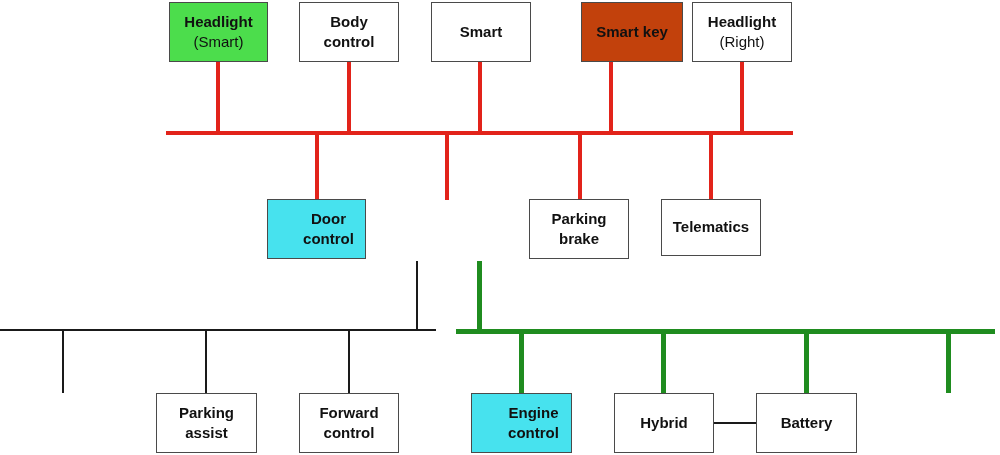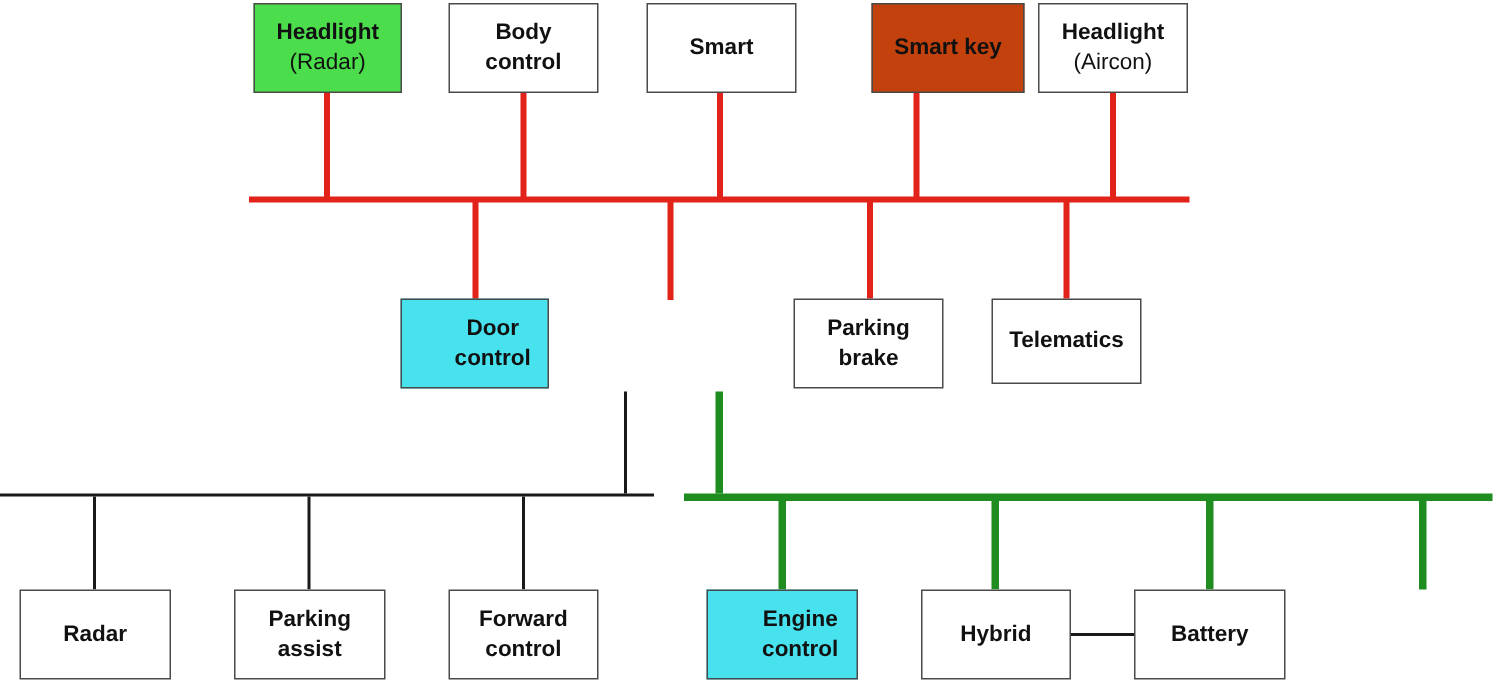--- a/index.html
+++ b/index.html
@@ -65,52 +65,49 @@
   <div class="edge green" style="left:477px; top:261px; width:5px; height:68px;"></div>
   <div class="edge green" style="left:519px; top:334px; width:5px; height:59px;"></div>
   <div class="edge green" style="left:661px; top:334px; width:5px; height:59px;"></div>
   <div class="edge green" style="left:804px; top:334px; width:5px; height:59px;"></div>
   <div class="edge green" style="left:946px; top:334px; width:5px; height:59px;"></div>
 
   <div class="edge black" style="left:714px; top:422px; width:42px; height:2px;"></div>
 
   <div class="node fill-green" style="left:169px; top:2px; width:99px; height:60px;">
     <span class="l1">Headlight</span>
-    <span class="l2 light">(Radar)</span>
+    <span class="l2 light">(Smart)</span>
   </div>
   <div class="node" style="left:299px; top:2px; width:100px; height:60px;">
     <span class="l1">Body</span>
     <span class="l2">control</span>
   </div>
   <div class="node" style="left:431px; top:2px; width:100px; height:60px;">
     <span class="l1">Smart</span>
   </div>
   <div class="node fill-yellow" style="left:560px; top:2px; width:102px; height:60px;">
     <span class="l1">Smart key</span>
   </div>
   <div class="node" style="left:692px; top:2px; width:100px; height:60px;">
     <span class="l1">Headlight</span>
-    <span class="l2 light">(Aircon)</span>
+    <span class="l2 light">(Right)</span>
   </div>
 
   <div class="node fill-cyan" style="left:267px; top:199px; width:99px; height:60px;">
     <span class="l1">Door</span>
     <span class="l2">control</span>
   </div>
   <div class="node" style="left:529px; top:199px; width:100px; height:60px;">
     <span class="l1">Parking</span>
     <span class="l2">brake</span>
   </div>
   <div class="node" style="left:661px; top:199px; width:100px; height:57px;">
     <span class="l1">Telematics</span>
   </div>
 
-  <div class="node" style="left:13px; top:393px; width:101px; height:60px;">
-    <span class="l1">Radar</span>
-  </div>
   <div class="node" style="left:156px; top:393px; width:101px; height:60px;">
     <span class="l1">Parking</span>
     <span class="l2">assist</span>
   </div>
   <div class="node" style="left:299px; top:393px; width:100px; height:60px;">
     <span class="l1">Forward</span>
     <span class="l2">control</span>
   </div>
 
   <div class="node fill-cyan" style="left:471px; top:393px; width:101px; height:60px;">

